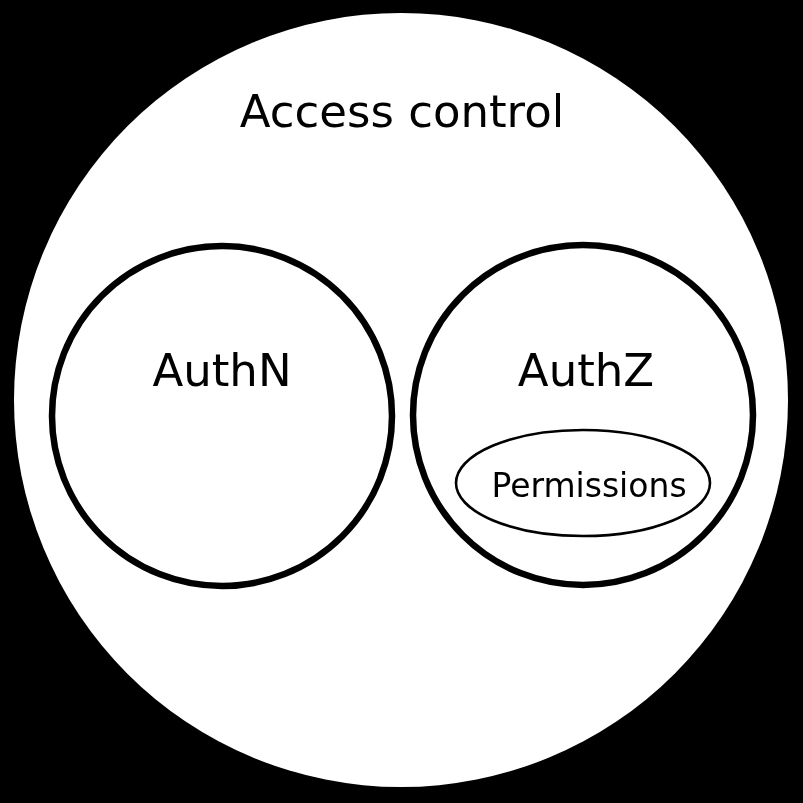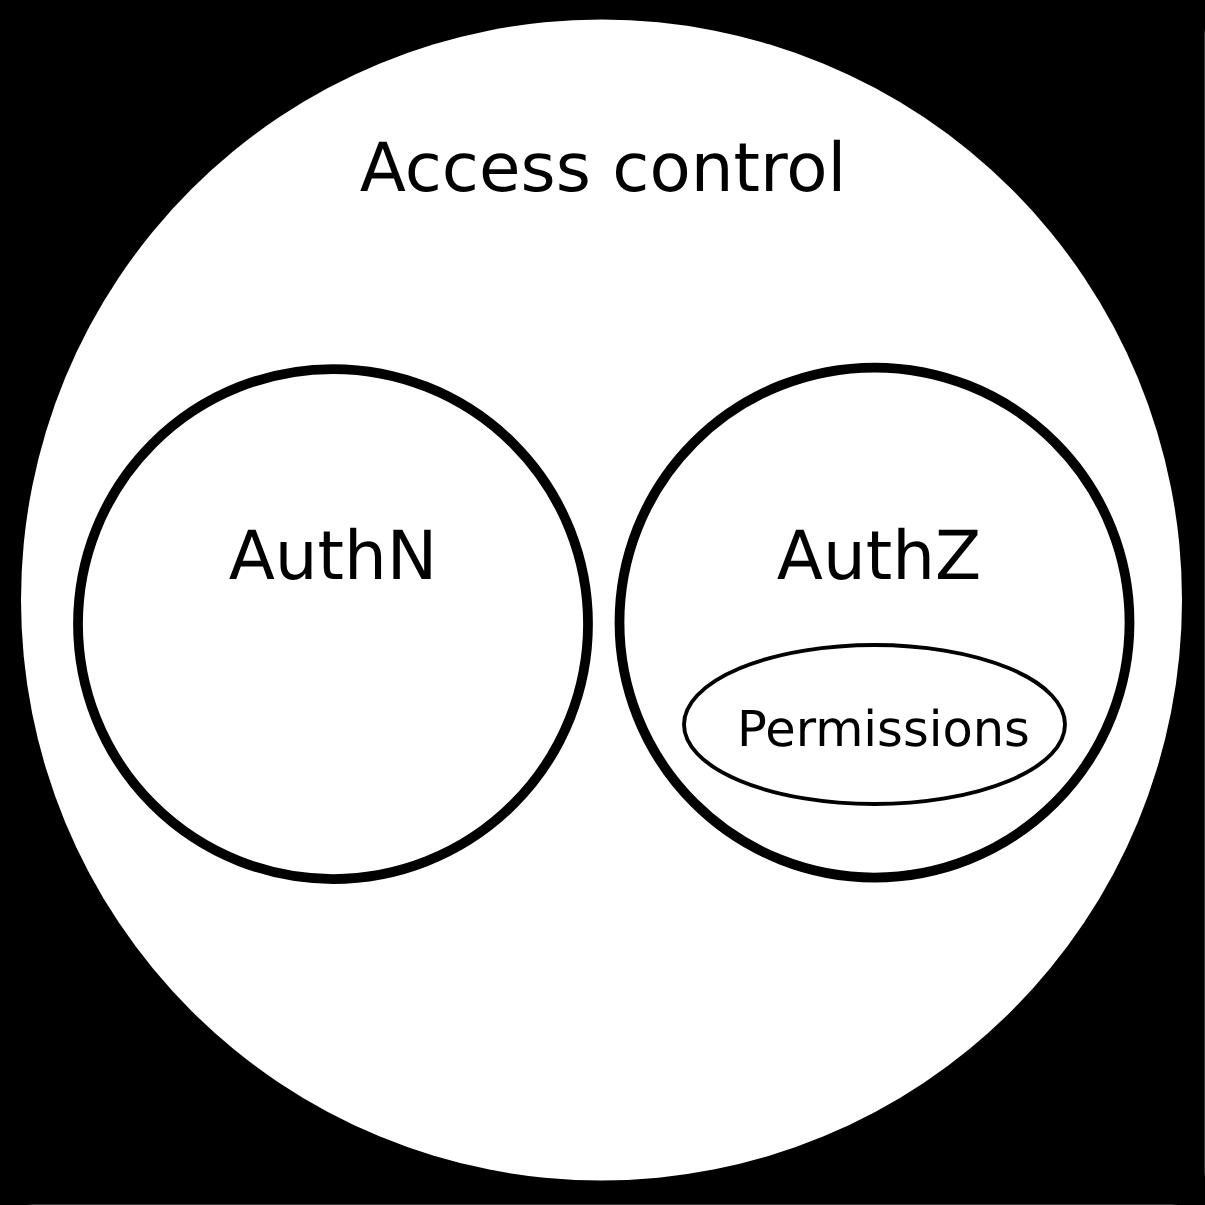--- a/index.html
+++ b/index.html
@@ -52,21 +52,21 @@
   .label-set {
     font-size: 45px;
   }
   .label-subset {
     font-size: 33px;
   }
 </style>
 </head>
 <body>
 
-<div id="diagram-canvas" style="background: #ffffff; border-radius: 22px;">
+<div id="diagram-canvas" style="background: #b91c1c;">
   <svg id="venn-svg" viewBox="0 0 803 803" xmlns="http://www.w3.org/2000/svg">
 
     <rect x="0" y="0" width="803" height="803" fill="#000000"></rect>
 
     <circle class="shape-fill shape-stroke-outer" cx="401" cy="400" r="387" fill="#ffffff" stroke="#000000" stroke-width="0"></circle>
 
     <circle class="shape-fill shape-stroke-thick" cx="222" cy="416" r="170" fill="#ffffff" stroke="#000000" stroke-width="6.5"></circle>
 
     <circle class="shape-fill shape-stroke-thick" cx="583" cy="415" r="170" fill="#ffffff" stroke="#000000" stroke-width="6.5"></circle>
 

